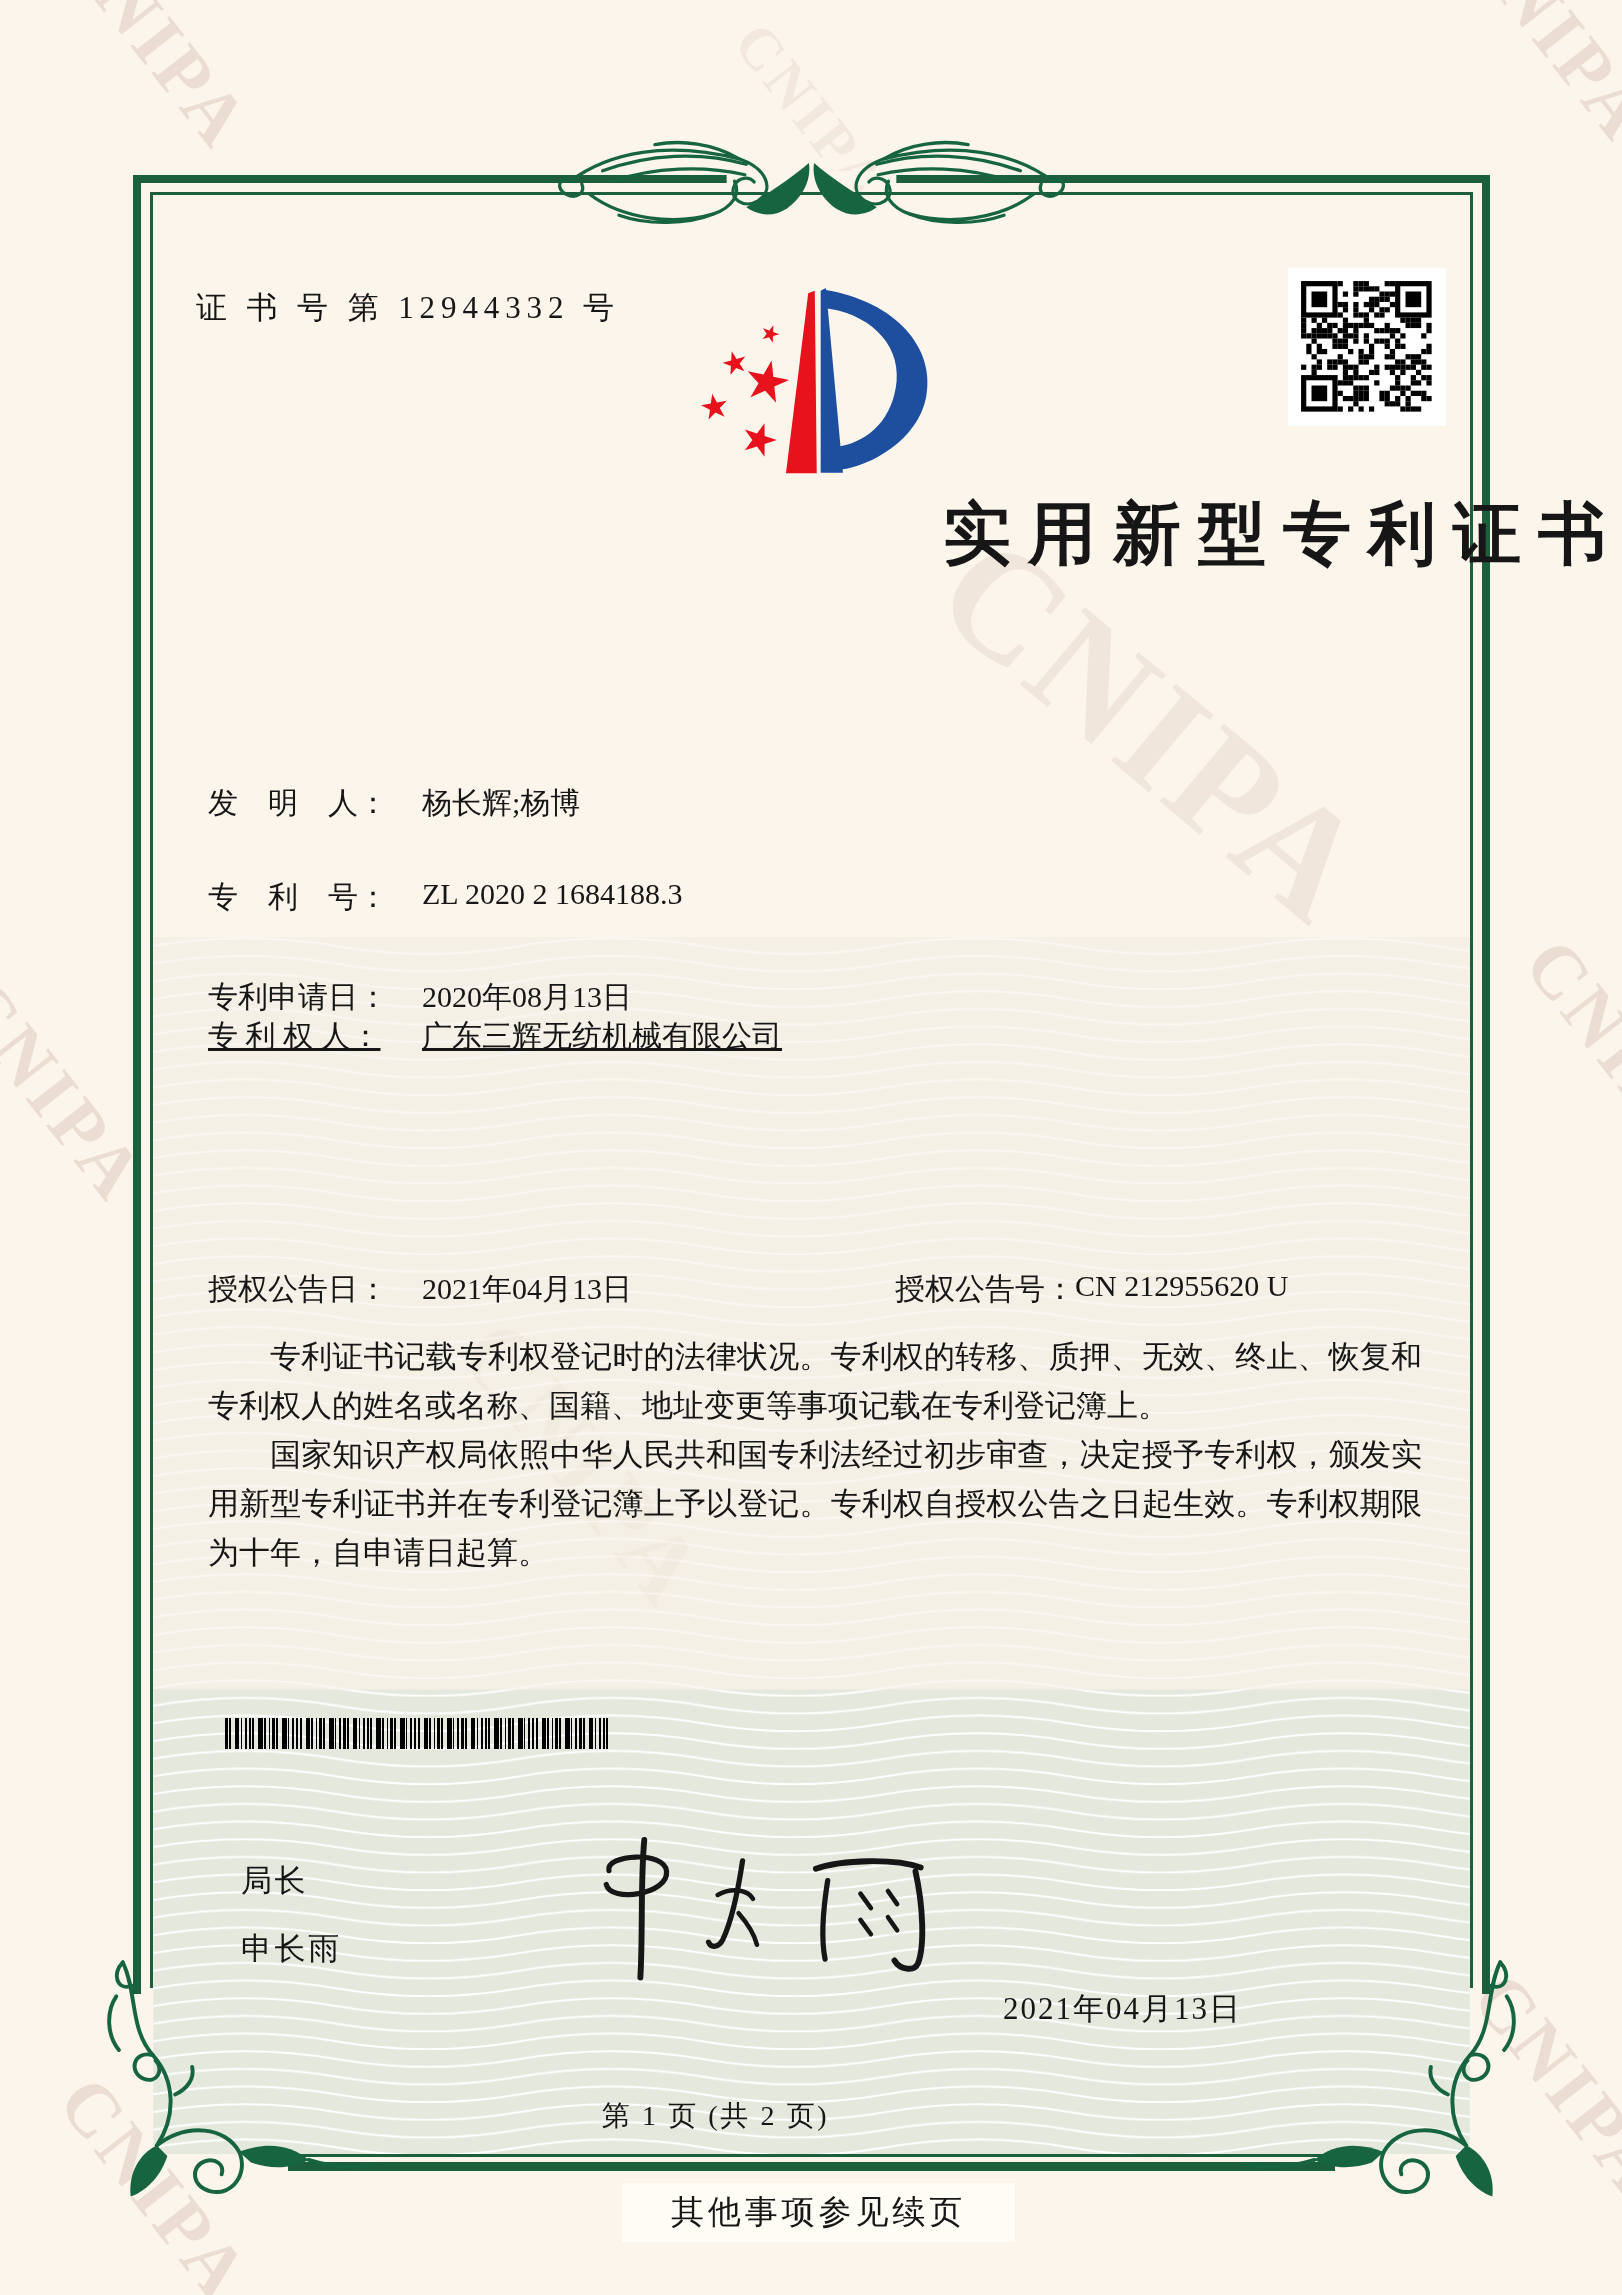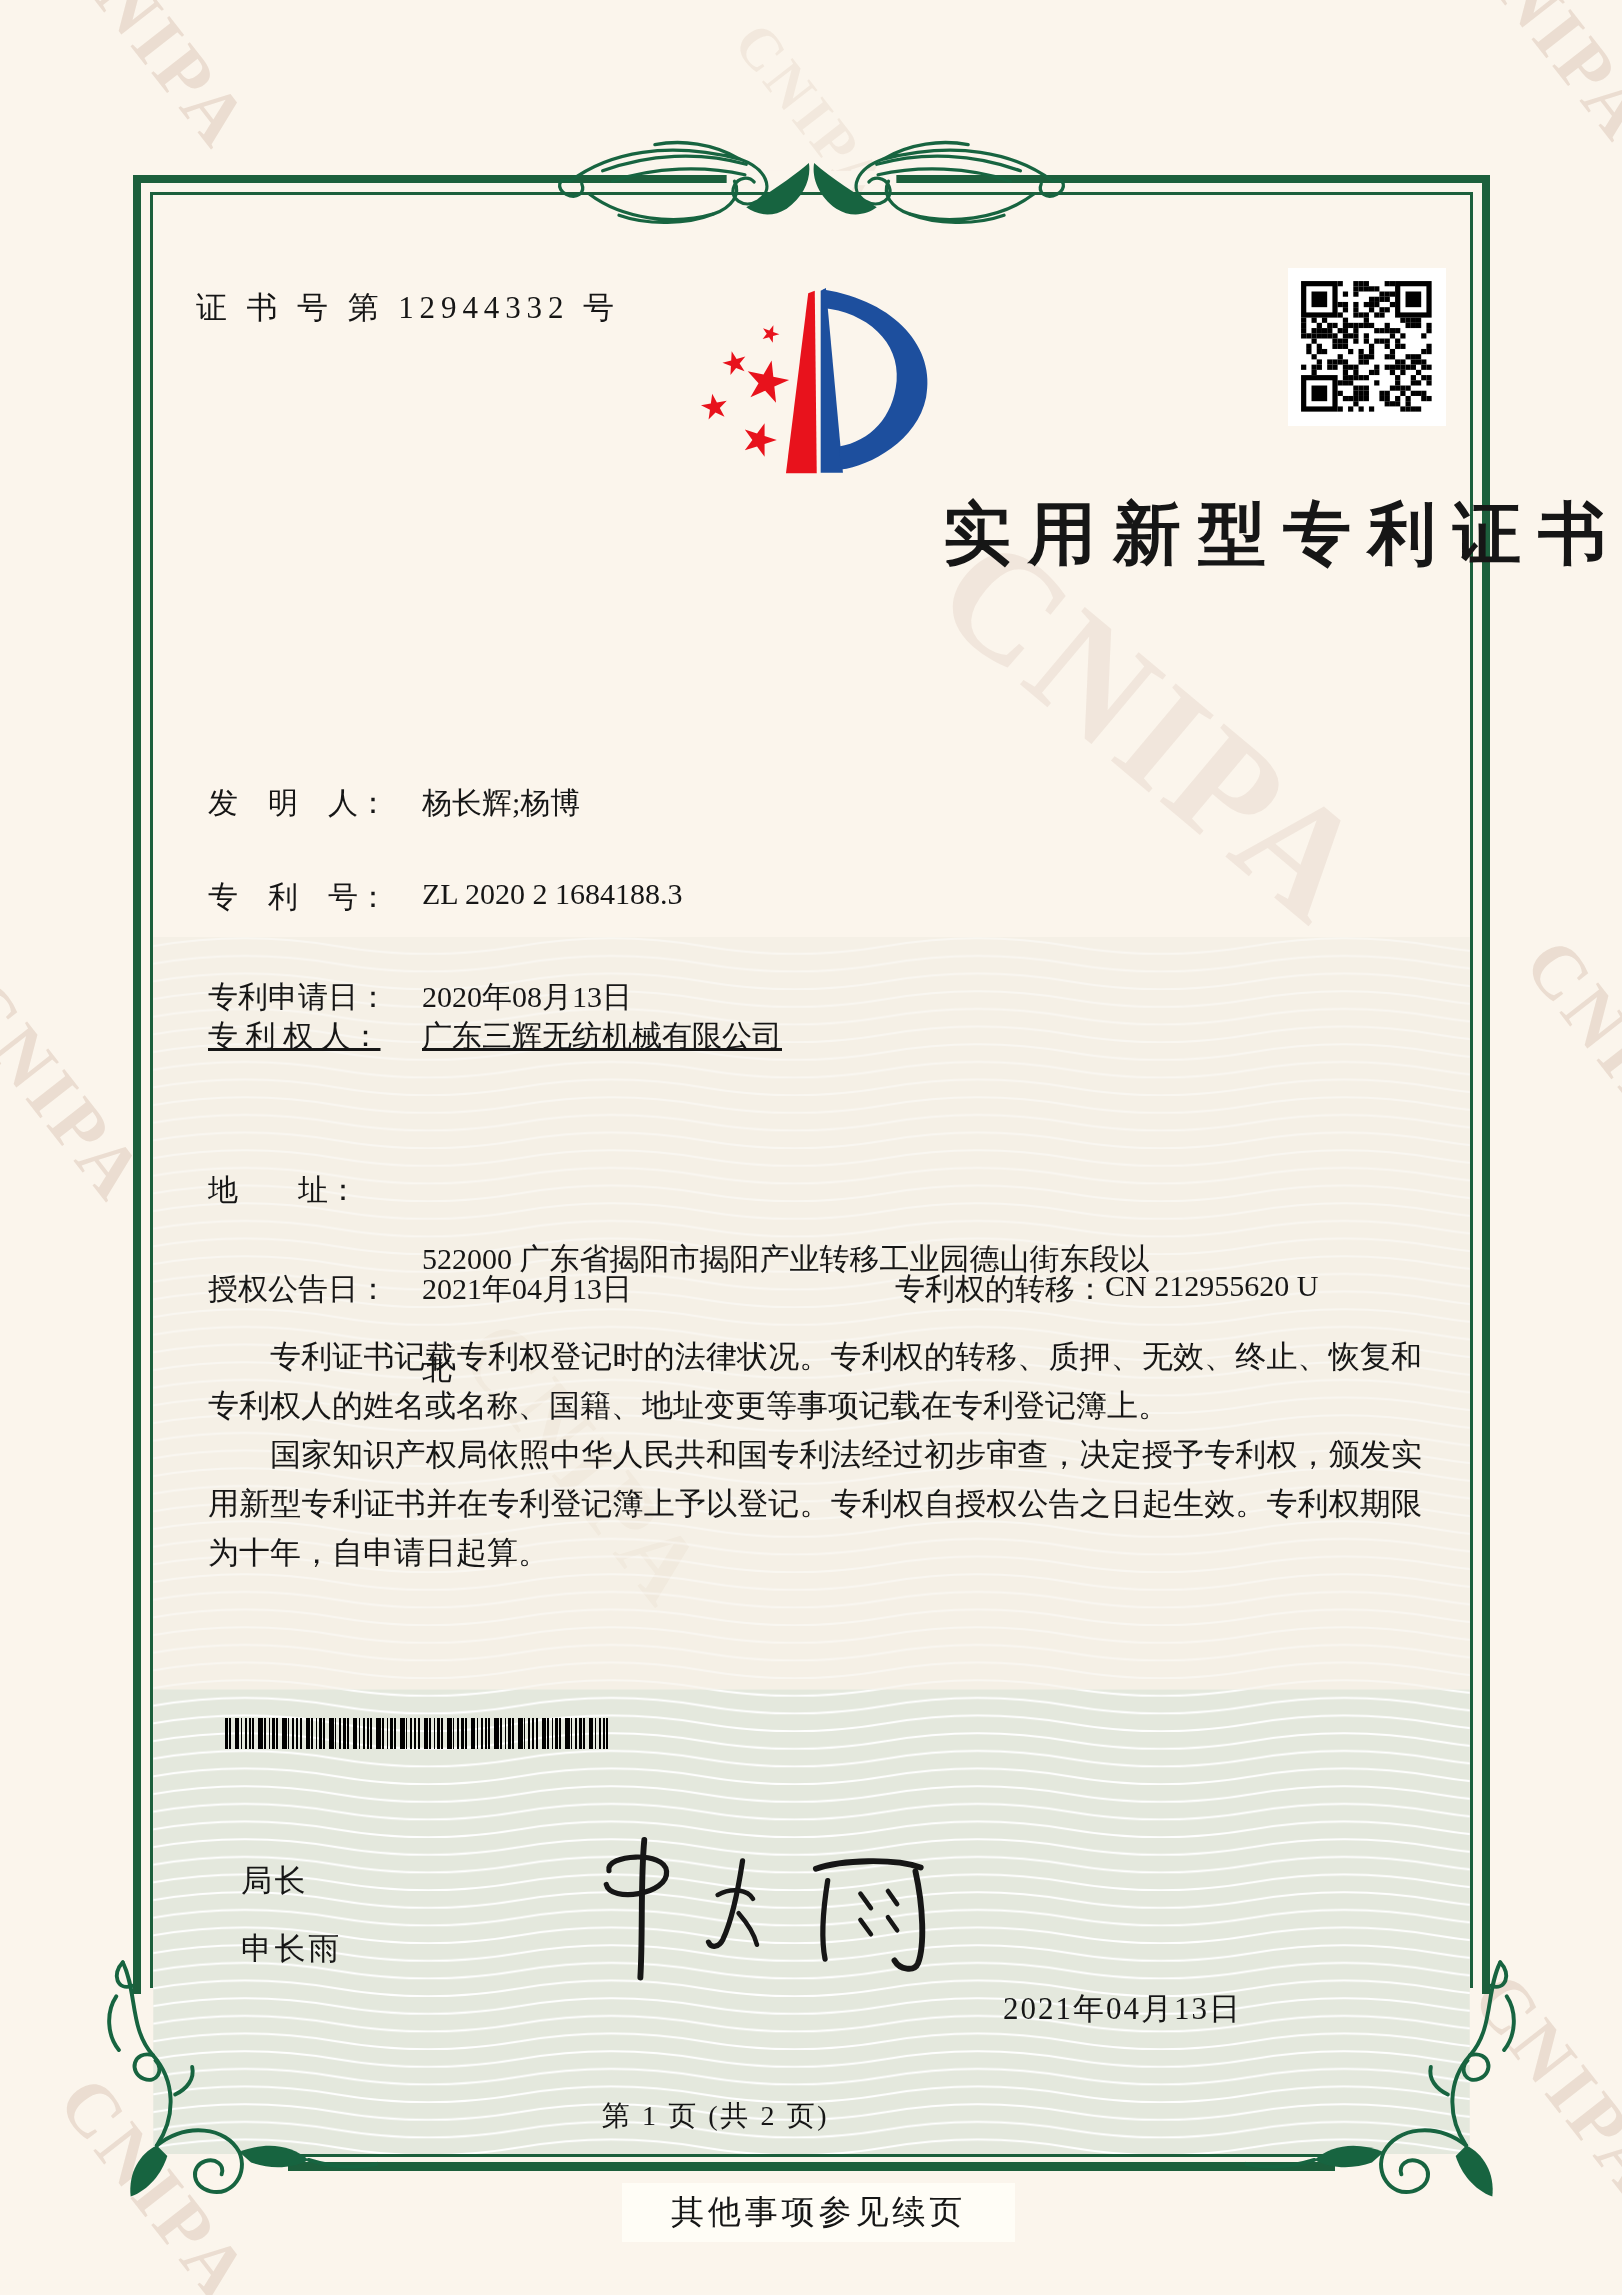--- a/index.html
+++ b/index.html
@@ -411,32 +411,25 @@
     <span class="val">ZL 2020 2 1684188.3</span>
   </div>
   <div class="row" style="top:977px;">
     <span class="lab">专利申请日：</span>
     <span class="val">2020年08月13日</span>
   </div>
   <div class="row" style="top:1016px;text-decoration:underline;">
     <span class="lab">专 利 权 人：</span>
     <span class="val">广东三辉无纺机械有限公司</span>
   </div>
-  <div class="row addr" style="top:1170px;">
-    <span class="lab">地　　址：</span>
-    <span class="val">
-      <div>522000 广东省揭阳市揭阳产业转移工业园德山街东段以</div>
-      <div>北</div>
-    </span>
-  </div>
   <div class="row" style="top:1269px;position:absolute;">
     <span class="lab">授权公告日：</span>
     <span class="val">2021年04月13日</span>
     <span class="pair2">
-      <span class="lab2">专利权的转移：</span>
+      <span class="lab2">授权公告号：</span>
       <span class="val">CN 212955620 U</span>
     </span>
   </div>
 
   <div class="paras">
     <p>专利证书记载专利权登记时的法律状况。专利权的转移、质押、无效、终止、恢复和专利权人的姓名或名称、国籍、地址变更等事项记载在专利登记簿上。</p>
     <p>国家知识产权局依照中华人民共和国专利法经过初步审查，决定授予专利权，颁发实用新型专利证书并在专利登记簿上予以登记。专利权自授权公告之日起生效。专利权期限为十年，自申请日起算。</p>
   </div>
 
   <div class="barcode"></div>

